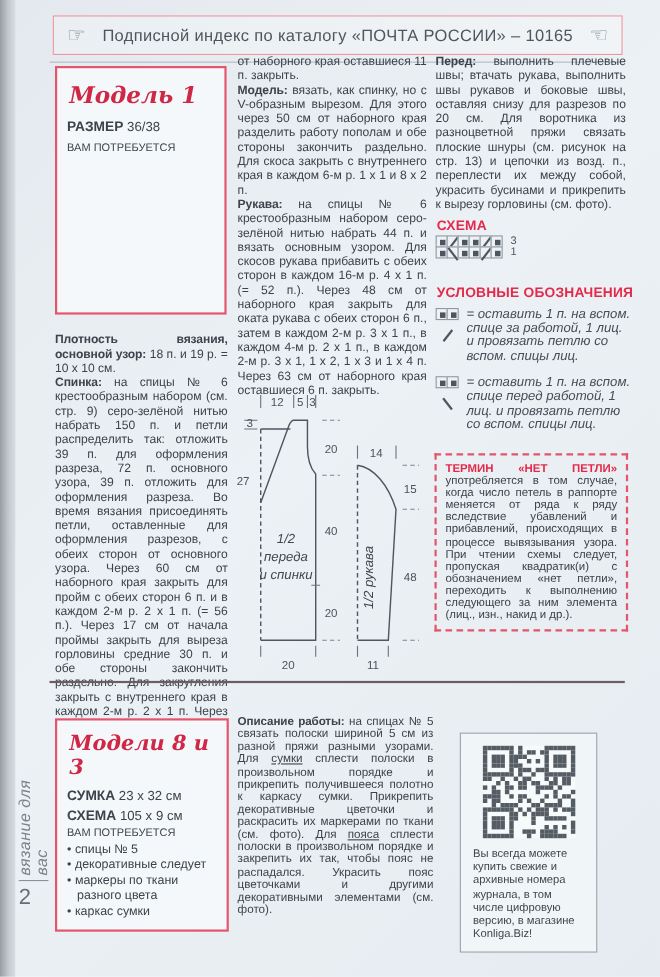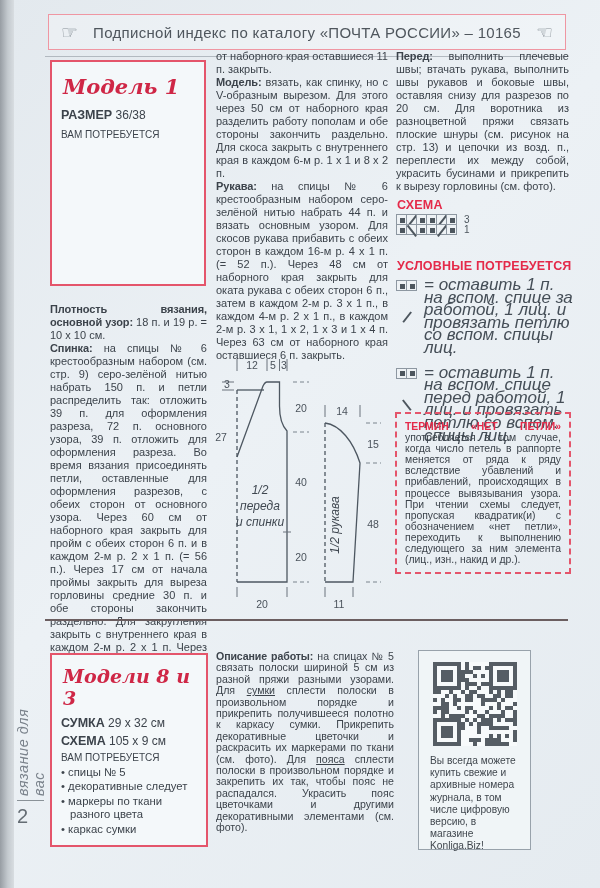--- a/index.html
+++ b/index.html
@@ -40,27 +40,27 @@
 .cell.slash::before,.cell.bslash::before{content:"";position:absolute;left:-2px;top:4.5px;width:14px;height:1.6px;background:#4d565e}
 .cell.slash::before{transform:rotate(-52deg)}
 .cell.bslash::before{transform:rotate(52deg)}
 .rownum{margin-left:7px;font-size:10px;color:#4d565e}
 .legend{position:absolute;left:397px;top:279px;width:176px}
 .legend-item{display:flex;gap:7px;margin-bottom:12px}
 .legend-sym{display:inline-flex;flex:none;position:relative;margin-top:1px}
 .legend-sym .diag{position:absolute;left:50%;top:50%;width:13px;height:1.6px;background:#4d565e}
 .legend-sym.slash .diag{transform:translate(-50%,-50%) rotate(-52deg)}
 .legend-sym.bslash .diag{transform:translate(-50%,-50%) rotate(52deg)}
-.legend-item .ltxt{font-style:italic;font-size:17px;line-height:12.6px;color:#454e57}
+.legend-item .ltxt{font-style:italic;font-size:12px;line-height:12.6px;color:#454e57}
 .term{position:absolute;left:395px;top:412px;width:176px;border:2px dashed #e4556b;
  padding:7px 8px;font-size:10.4px;line-height:11.1px;text-align:justify}
 .term b{color:#e42a4a}
 .wdesc{left:216px;top:651px;width:178px;font-size:10.6px;line-height:11.4px}
 .wdesc .u{text-decoration:underline}
-.qrbox{position:absolute;left:418px;top:650px;width:113px;height:200px;border:1px solid #98a2ab;
+.qrbox{position:absolute;left:418px;top:666px;width:125px;height:200px;border:1px solid #98a2ab;
  background:#f0f5f7;text-align:center}
 .qr{position:relative;width:84px;height:84px;margin:11px auto 9px;background:#f7fafb}
 .qr i{position:absolute;background:#555d64}
 .qrtxt{font-size:10.2px;line-height:12.2px;text-align:left;padding:0 11px;color:#40474e}
 .vside{position:absolute;left:15px;top:692px;height:104px;writing-mode:vertical-rl;
  transform:rotate(180deg);font-style:italic;font-size:14.5px;color:#7b838c;letter-spacing:.5px}
 .fline{position:absolute;left:17px;top:800px;width:27px;height:1px;background:#8a9298}
 .pnum{position:absolute;left:17px;top:805px;font-size:20px;color:#656d74}
 svg .num{font-size:10.5px;fill:#4a525b}
 svg .lbl{font-size:12px;font-style:italic;fill:#3f4750}
@@ -129,21 +129,21 @@
       <div class="cell sq">
         <span class="sq"></span>
       </div>
       <div class="cell slash"></div>
       <div class="cell sq">
         <span class="sq"></span>
       </div>
       <span class="rownum">1</span>
     </div>
   </div>
-<div class="rtitle" style="left:397px;top:259px">УСЛОВНЫЕ ПОТРЕБУЕТСЯ</div>
+<div class="rtitle" style="left:397px;top:259px">УСЛОВНЫЕ ОБОЗНАЧЕНИЯ</div>
 <div class="legend">
     <div class="legend-item">
       <span class="legend-sym slash">
         <span class="cell">
           <span class="sq"></span>
         </span>
         <span class="cell">
           <span class="sq"></span>
         </span>
         <span class="diag"></span>
@@ -208,21 +208,21 @@
 </svg>
 
 <div class="term"><b>ТЕРМИН «НЕТ ПЕТЛИ»</b><span> употребляется в том случае, когда число петель в раппорте меняется от ряда к ряду вследствие убавлений и прибавлений, происходящих в процессе вывязывания узора. При чтении схемы следует, пропуская квадратик(и) с обозначением «нет петли», переходить к выполнению следующего за ним элемента (лиц., изн., накид и др.).</span></div>
 
 <div class="sep"></div>
 
 <div class="redbox m23">
   <div class="mtitle">Модели 8 и 3</div>
   <div class="szline">
     <b>СУМКА</b>
-    <span>29 х 32 см</span>
+    <span>23 х 32 см</span>
   </div>
   <div class="szline">
     <b>СХЕМА</b>
     <span>105 х 9 см</span>
   </div>
   <div class="need" style="margin-top:2px">ВАМ ПОТРЕБУЕТСЯ</div>
   <ul class="req">
       <li>спицы № 5</li>
       <li>декоративные следует</li>
       <li>маркеры по ткани разного цвета</li>

